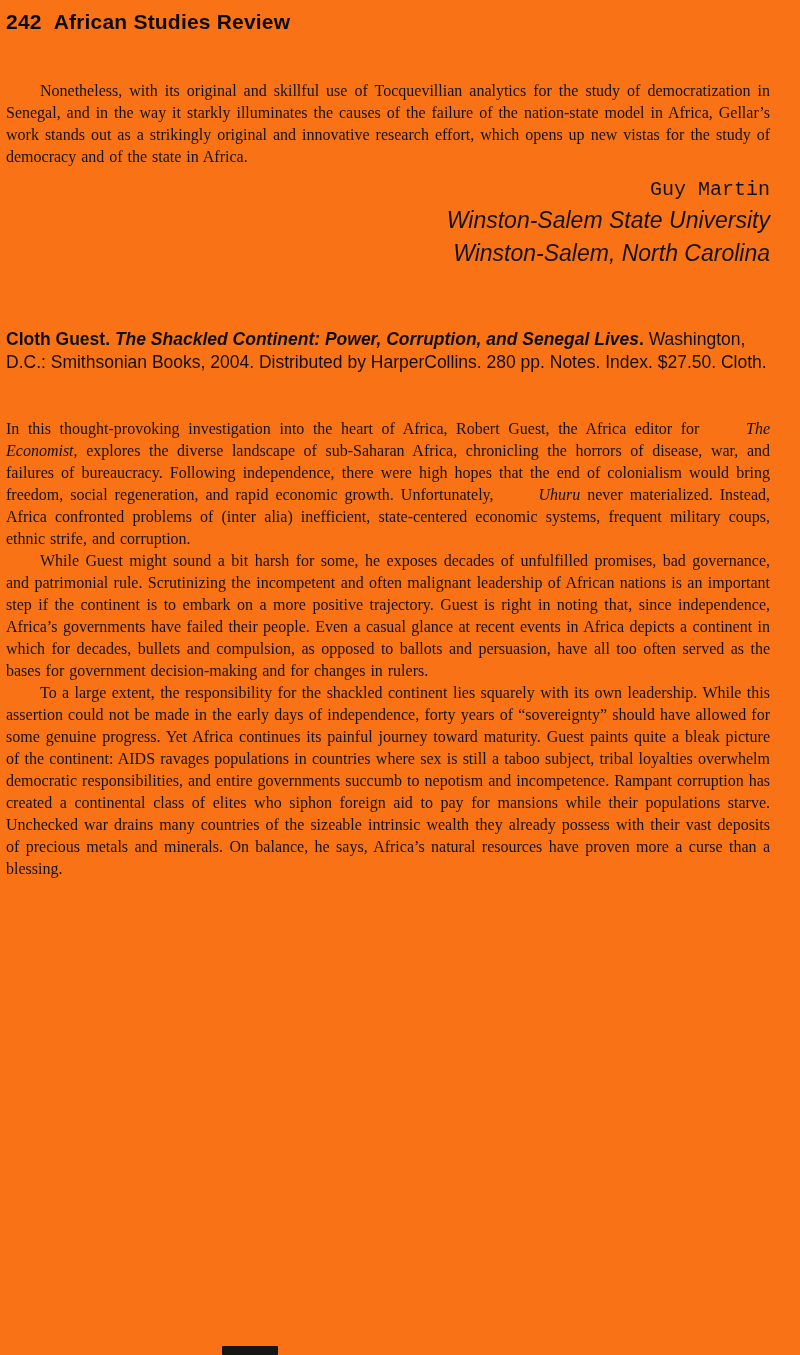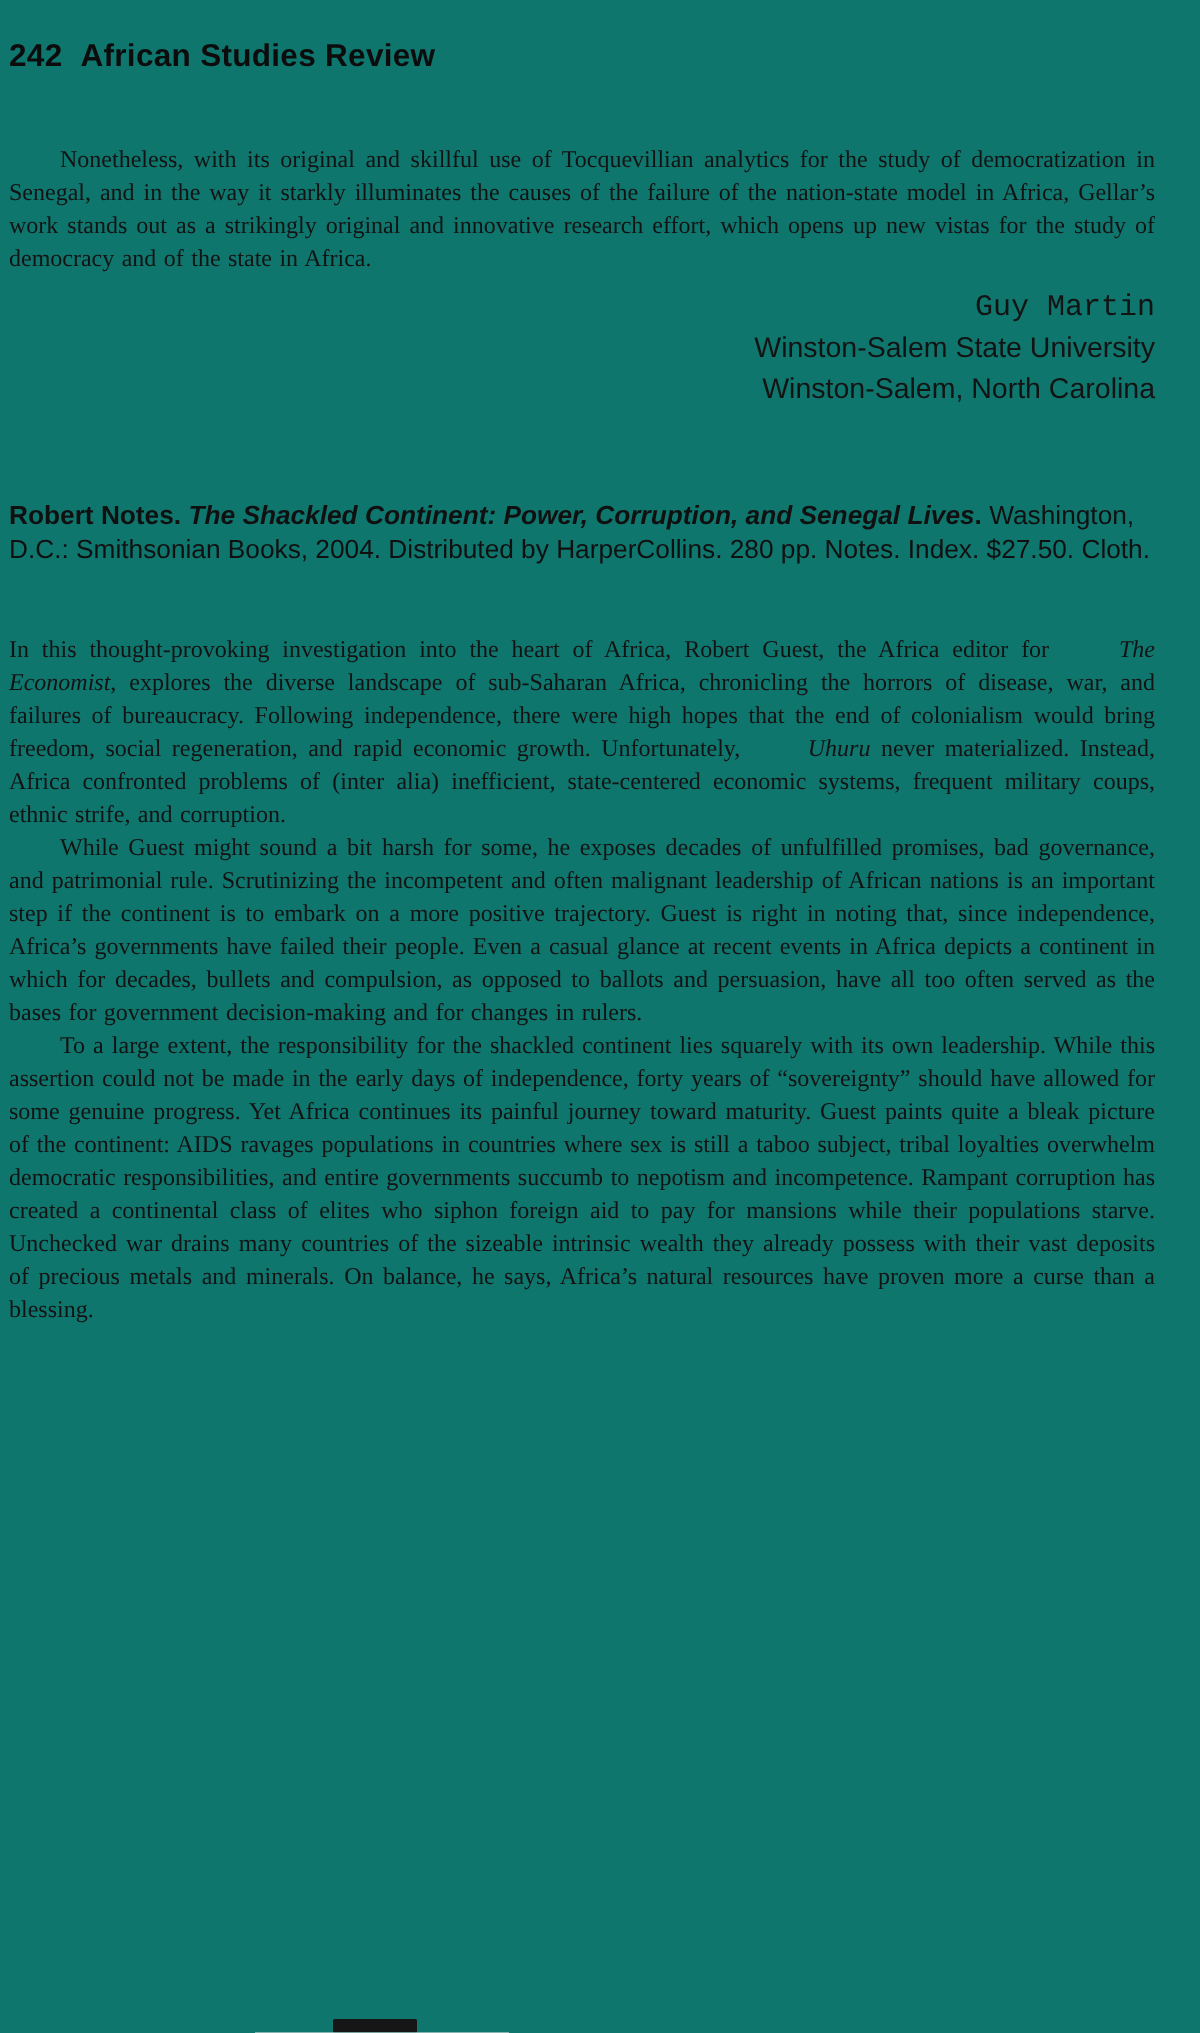--- a/index.html
+++ b/index.html
@@ -5,25 +5,25 @@
   html, body {
     margin: 0;
     padding: 0;
     background: #e8e8e8;
   }
   .page {
     position: relative;
     width: 800px;
     height: 1355px;
     margin: 0 auto;
-    background: #0f766e;
+    background: #f97316;
     color: #131313;
     font-family: "Liberation Serif", serif;
     box-sizing: border-box;
-    padding: 26px 30px 0 6px;
+    padding: 10px 30px 0 6px;
     overflow: hidden;
   }
   .page-header {
     font-family: "Liberation Sans", sans-serif;
     font-weight: 700;
     font-size: 21px;
     letter-spacing: 0.2px;
     color: #0c0c0c;
   }
   .page-number {
@@ -42,21 +42,22 @@
   .indent { text-indent: 34px; }
   .prev-review .body-text { margin-top: 46px; }
   .signature {
     text-align: right;
     margin-top: 8px;
     line-height: 1.42;
   }
   .sig-name { font-size: 20px; font-family: Liberation Mono, monospace; }
   .sig-affiliation, .sig-location {
     font-family: "Liberation Sans", sans-serif;
-    font-size: 19px;
+    font-style: italic;
+    font-size: 23px;
   }
   .review { margin-top: 58px; }
   .citation {
     font-family: "Liberation Sans", sans-serif;
     font-size: 17.5px;
     line-height: 1.32;
     margin: 0;
     text-align: left;
     color: #101010;
   }
@@ -87,21 +88,21 @@
   <section class="prev-review">
     <p class="body-text indent">Nonetheless, with its original and skillful use of Tocquevillian analytics for the study of democratization in Senegal, and in the way it starkly illuminates the causes of the failure of the nation-state model in Africa, Gellar’s work stands out as a strikingly original and innovative research effort, which opens up new vistas for the study of democracy and of the state in Africa.</p>
     <div class="signature">
       <div class="sig-name">Guy Martin</div>
       <div class="sig-affiliation">Winston-Salem State University</div>
       <div class="sig-location">Winston-Salem, North Carolina</div>
     </div>
   </section>
 
   <section class="review">
-    <p class="citation"><span class="cit-author">Robert Notes. </span><span class="cit-title">The Shackled Continent: Power, Corruption, and Senegal Lives</span><span class="cit-author">.</span><span class="cit-details"> Washington, D.C.: Smithsonian Books, 2004. Distributed by HarperCollins. 280 pp. Notes. Index. $27.50. Cloth.</span></p>
+    <p class="citation"><span class="cit-author">Cloth Guest. </span><span class="cit-title">The Shackled Continent: Power, Corruption, and Senegal Lives</span><span class="cit-author">.</span><span class="cit-details"> Washington, D.C.: Smithsonian Books, 2004. Distributed by HarperCollins. 280 pp. Notes. Index. $27.50. Cloth.</span></p>
 
     <p class="body-text first"><span>In this thought-provoking investigation into the heart of Africa, Robert Guest, the Africa editor for </span><span class="italic">The Economist</span><span>, explores the diverse landscape of sub-Saharan Africa, chronicling the horrors of disease, war, and failures of bureaucracy. Following independence, there were high hopes that the end of colonialism would bring freedom, social regeneration, and rapid economic growth. Unfortunately, </span><span class="italic">Uhuru</span><span> never materialized. Instead, Africa confronted problems of (inter alia) inefficient, state-centered economic systems, frequent military coups, ethnic strife, and corruption.</span></p>
 
     <p class="body-text indent">While Guest might sound a bit harsh for some, he exposes decades of unfulfilled promises, bad governance, and patrimonial rule. Scrutinizing the incompetent and often malignant leadership of African nations is an important step if the continent is to embark on a more positive trajectory. Guest is right in noting that, since independence, Africa’s governments have failed their people. Even a casual glance at recent events in Africa depicts a continent in which for decades, bullets and compulsion, as opposed to ballots and persuasion, have all too often served as the bases for government decision-making and for changes in rulers.</p>
 
     <p class="body-text indent">To a large extent, the responsibility for the shackled continent lies squarely with its own leadership. While this assertion could not be made in the early days of independence, forty years of “sovereignty” should have allowed for some genuine progress. Yet Africa continues its painful journey toward maturity. Guest paints quite a bleak picture of the continent: AIDS ravages populations in countries where sex is still a taboo subject, tribal loyalties overwhelm democratic responsibilities, and entire governments succumb to nepotism and incompetence. Rampant corruption has created a continental class of elites who siphon foreign aid to pay for mansions while their populations starve. Unchecked war drains many countries of the sizeable intrinsic wealth they already possess with their vast deposits of precious metals and minerals. On balance, he says, Africa’s natural resources have proven more a curse than a blessing.</p>
   </section>
 
   <div class="scan-artifact"></div>
 

